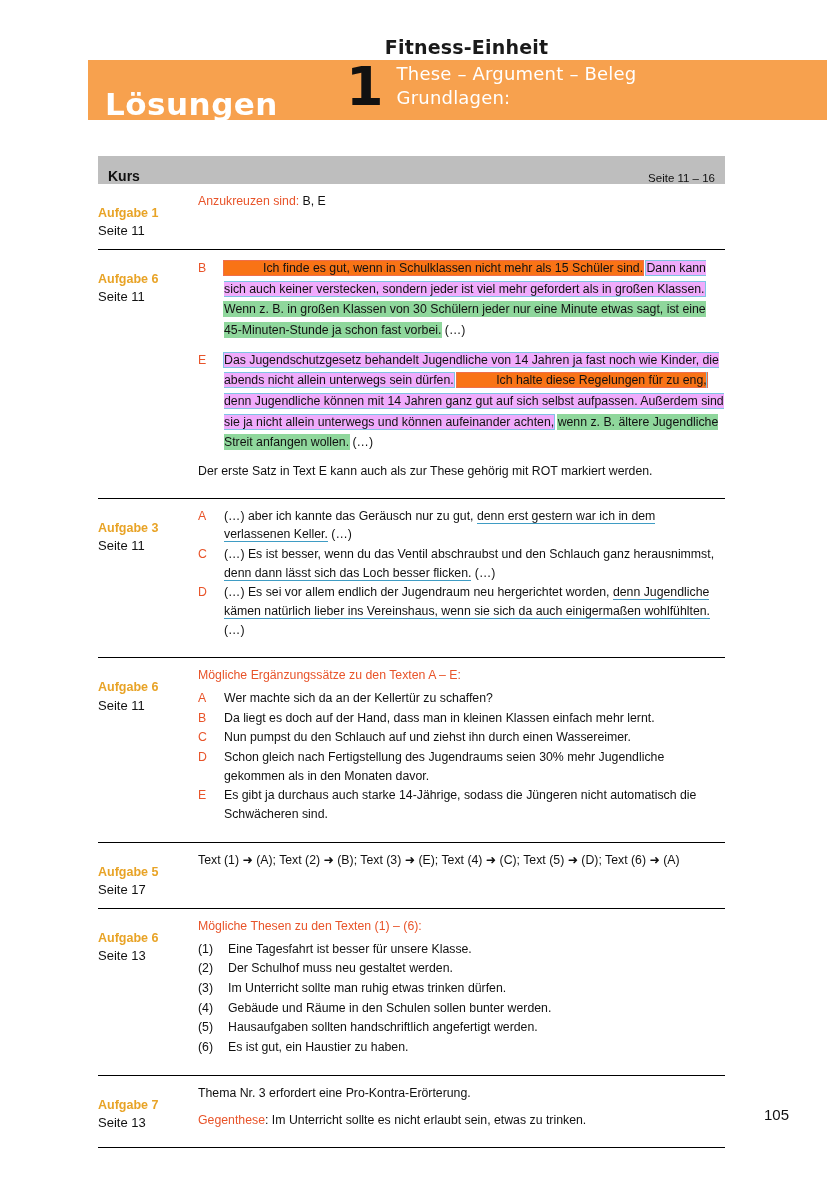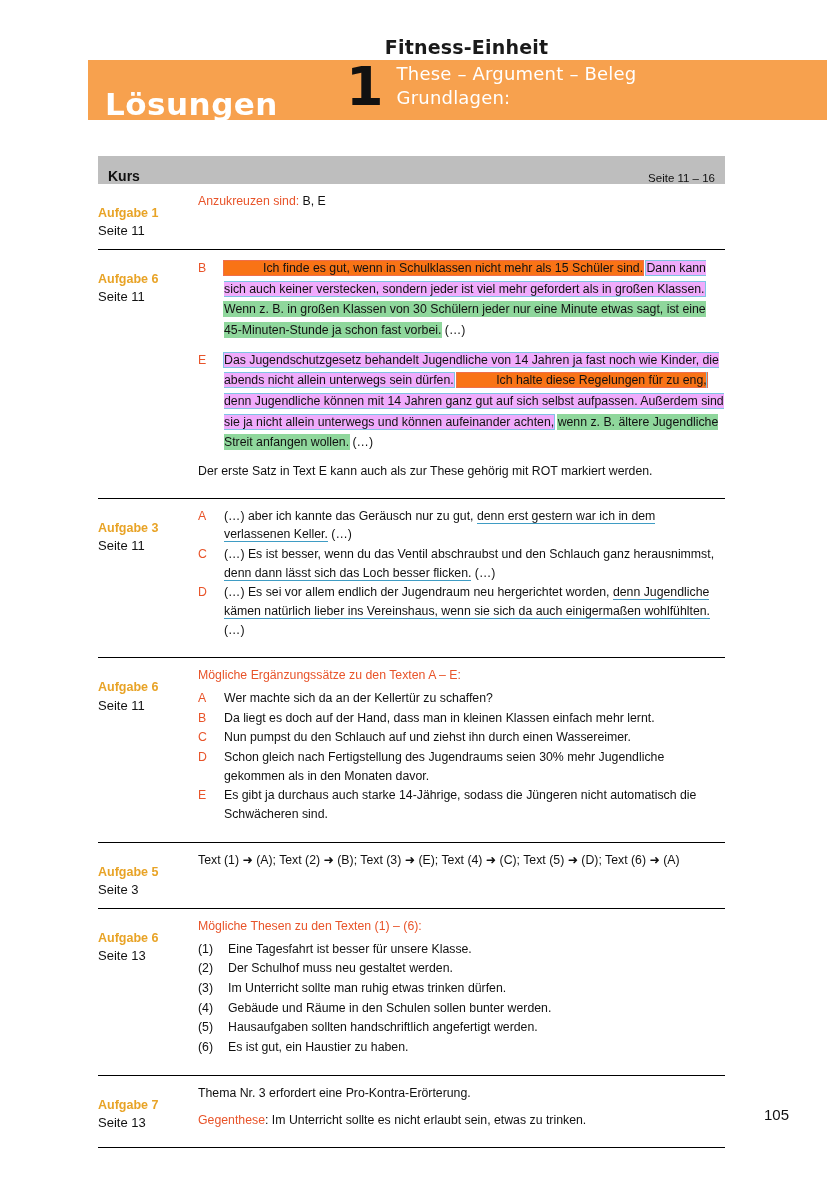--- a/index.html
+++ b/index.html
@@ -233,21 +233,21 @@
           <div class="litem-txt">Es gibt ja durchaus auch starke 14-Jährige, sodass die Jüngeren nicht automatisch die Schwächeren sind.</div>
         </div>
       </div>
       <span class="gap"></span>
     </div>
   </div>
 
   <div class="row">
     <div class="col-label">
       <span class="task-name">Aufgabe 5</span>
-      <span class="task-page">Seite 3</span>
+      <span class="task-page">Seite 17</span>
     </div>
     <div class="col-body">
       <div class="body-line">Text (1) ➜ (A); Text (2) ➜ (B); Text (3) ➜ (E); Text (4) ➜ (C); Text (5) ➜ (D); Text (6) ➜ (A)</div>
       <span class="gap"></span>
     </div>
   </div>
 
   <div class="row">
     <div class="col-label">
       <span class="task-name">Aufgabe 6</span>

